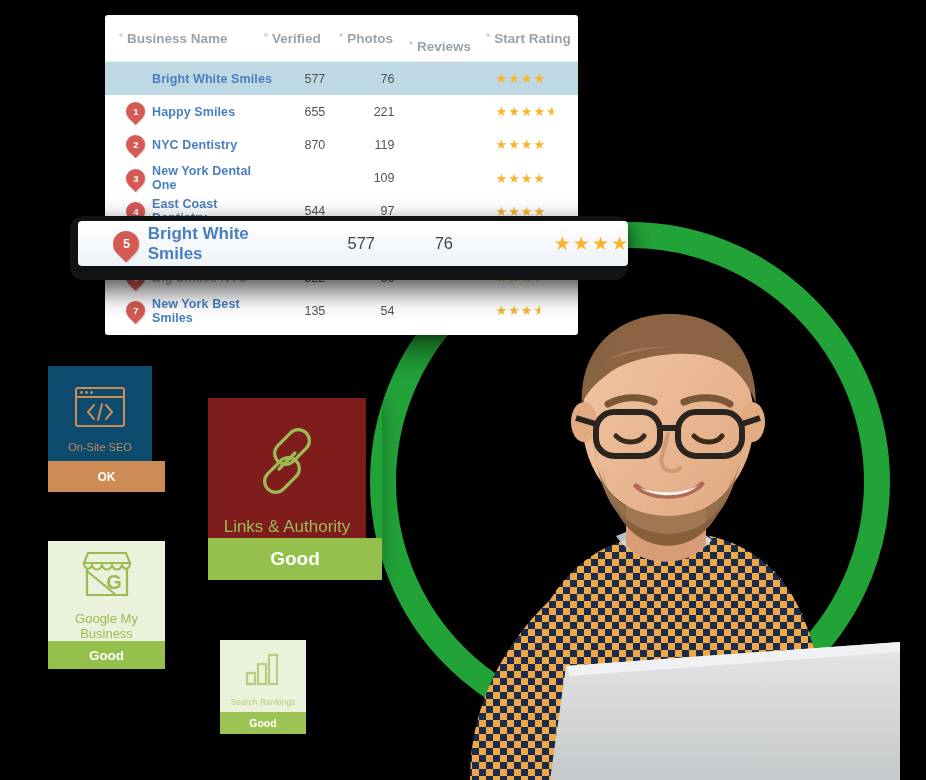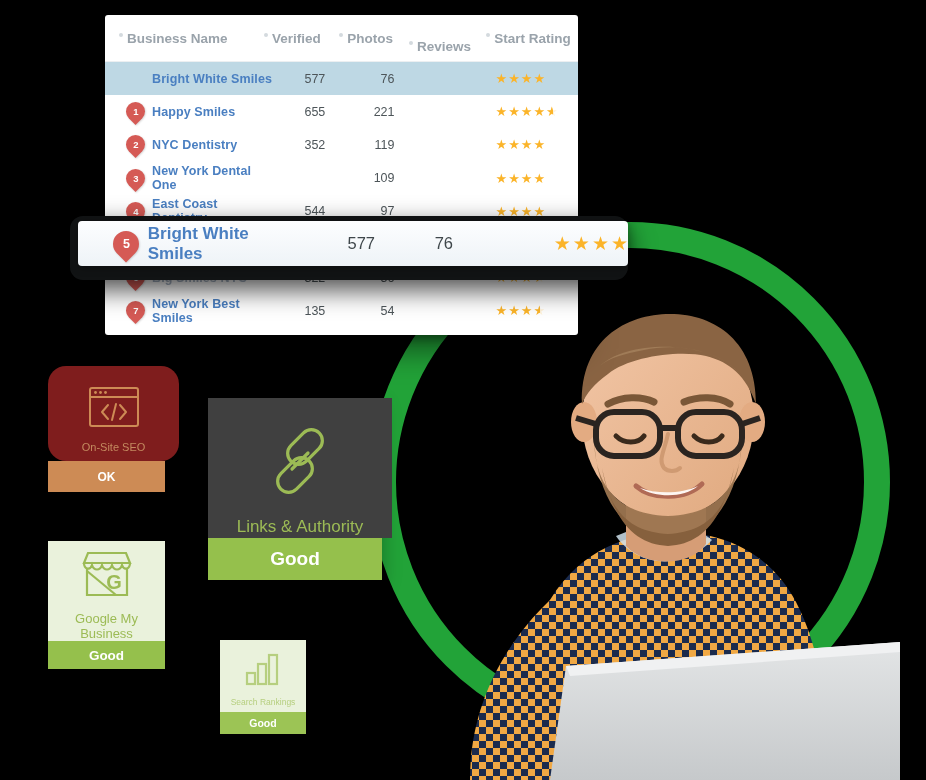--- a/index.html
+++ b/index.html
@@ -128,27 +128,27 @@
     display:flex;flex-direction:column;align-items:center;justify-content:center;
     box-sizing:border-box;
   }
   .card .label{text-align:center;}
   .card .footer{
     display:flex;align-items:center;justify-content:center;
     color:#fff;font-weight:700;box-sizing:border-box;
   }
 
   .card-seo{left:48px;top:366px;width:117px;height:120px;}
-  .card-seo .body{width:131px;height:95px;background:#7f1d1d;padding-top:10px;border-radius:18px;}
+  .card-seo .body{width:104px;height:95px;background:#0c4a6e;padding-top:10px;}
   .card-seo .label{font-size:11px;color:#c48a5f;margin-top:8px;}
   .card-seo .footer{width:117px;height:31px;background:#cd8b55;font-size:12px;}
 
   .card-links{left:208px;top:398px;width:174px;height:182px;
     box-shadow:0 6px 18px rgba(0,0,0,.30);}
-  .card-links .body{width:184px;height:140px;background:#404040;padding-top:24px;}
+  .card-links .body{width:158px;height:140px;background:#7f1d1d;padding-top:24px;}
   .card-links .label{font-size:17px;color:#9cbb55;margin-top:14px;}
   .card-links .footer{width:174px;height:42px;background:#95c04c;font-size:19px;}
 
   .card-gmb{left:48px;top:541px;width:117px;height:128px;}
   .card-gmb .body{width:117px;height:100px;background:#eaf2dc;padding-top:8px;}
   .card-gmb .label{font-size:13px;color:#9cbb55;margin-top:8px;}
   .card-gmb .footer{width:117px;height:28px;background:#95c04c;font-size:13.5px;}
 
   .card-rank{left:220px;top:640px;width:86px;height:94px;}
   .card-rank .body{width:86px;height:72px;background:#eaf2dc;padding-top:6px;}
@@ -285,21 +285,21 @@
             <span class="half"><i>★</i></span>
           </div>
         </div>
         <div class="trow">
           <div class="pin-cell">
             <div class="pin">
               <span>2</span>
             </div>
           </div>
           <div class="bname">NYC Dentistry</div>
-          <div class="num n-ver">352</div>
+          <div class="num n-ver">870</div>
           <div class="num n-pho">119</div>
           <div class="num n-rev"></div>
           <div class="stars">
             <span>★</span>
             <span>★</span>
             <span>★</span>
             <span>★</span>
           </div>
         </div>
         <div class="trow">

